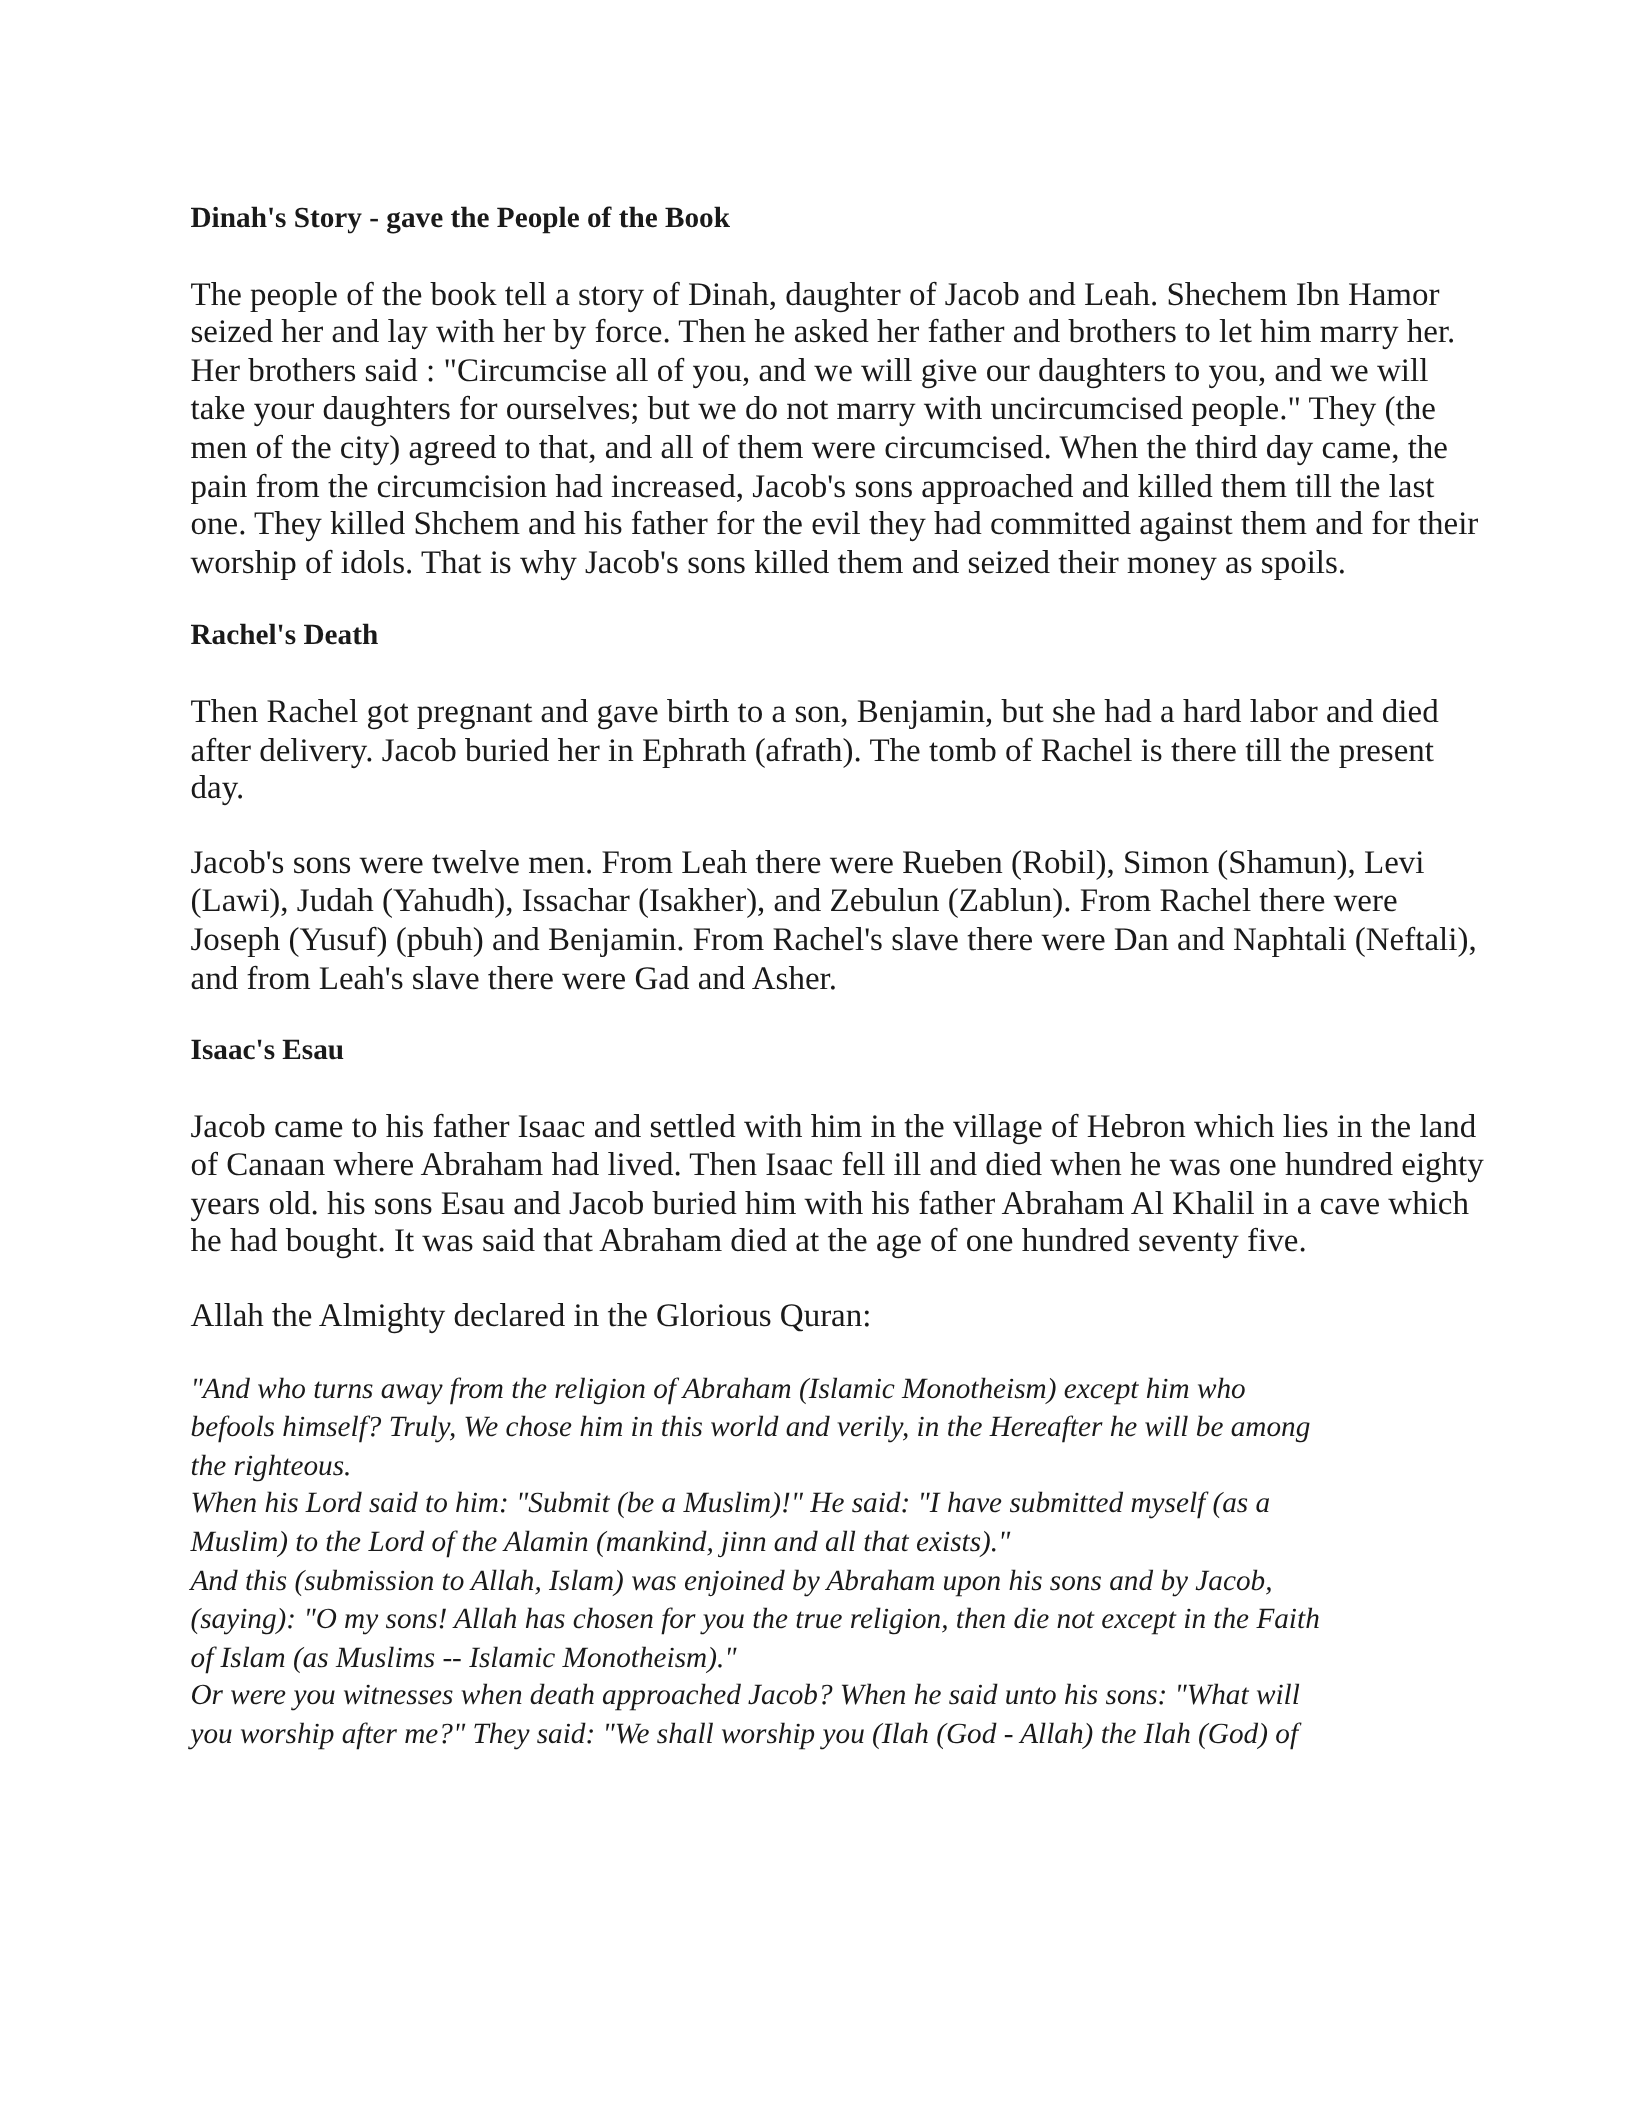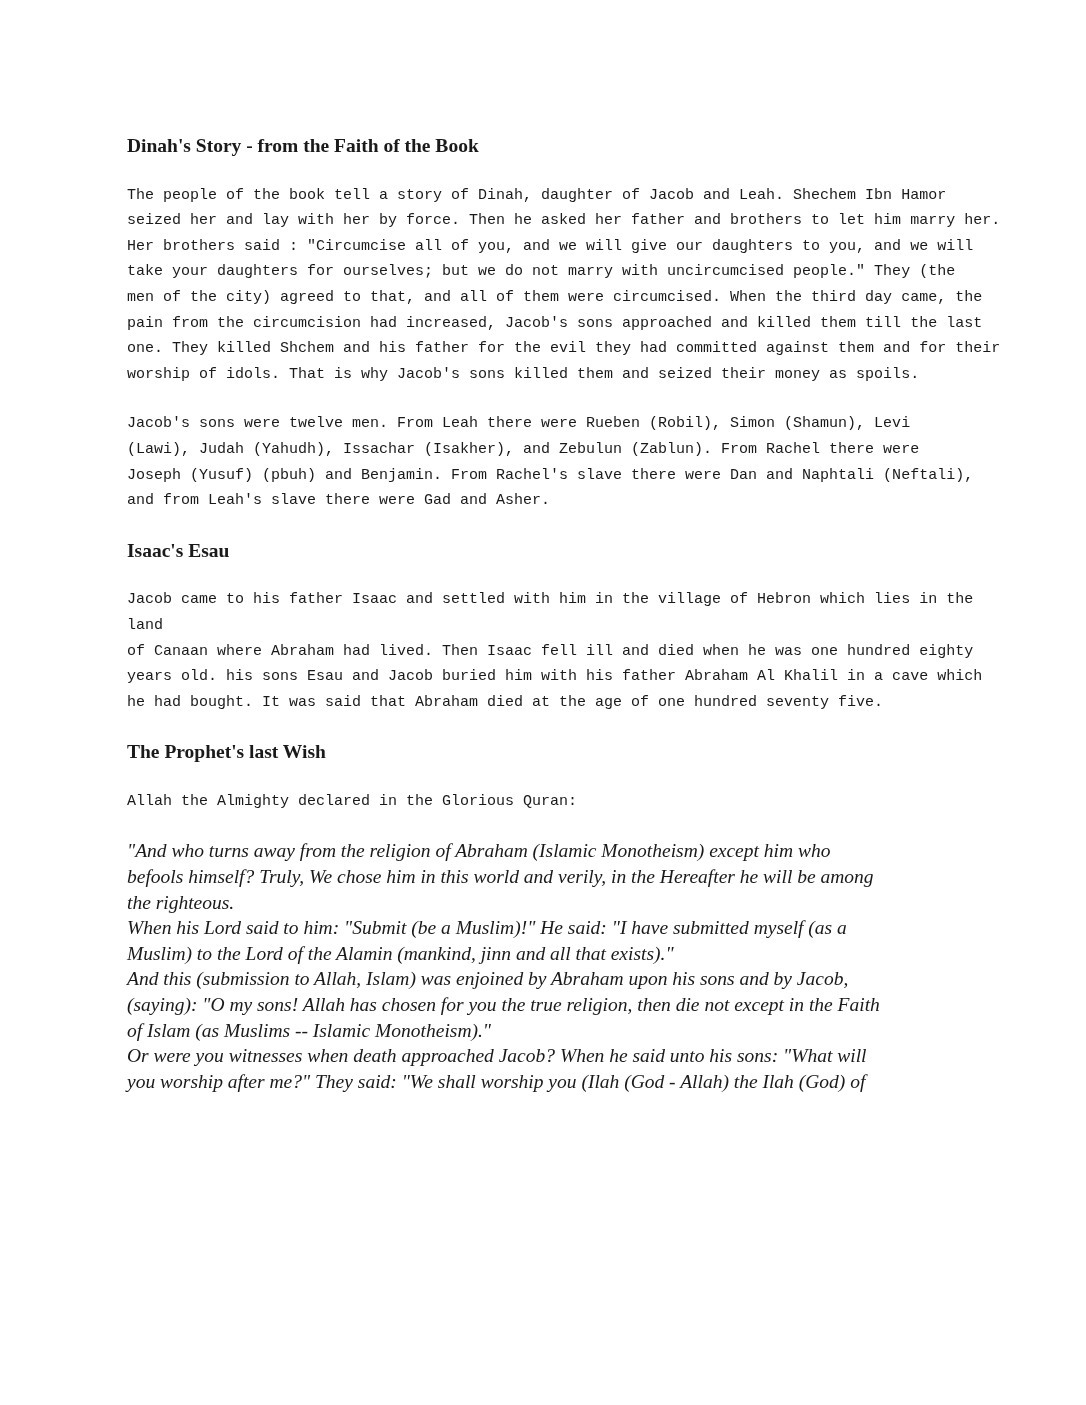--- a/index.html
+++ b/index.html
@@ -22,70 +22,74 @@
   }
   .section { margin: 0; }
   .section-heading {
     font-size: 19.5px;
     font-weight: bold;
     line-height: 25.6px;
     margin: 0 0 24px 0;
     white-space: pre-line;
   }
   .section-body {
-    font-size: 15px;
+    font-size: 22px;
     font-weight: normal;
     line-height: 25.6px;
     margin: 0 0 24px 0;
     white-space: pre-line;
-    font-family: Liberation Mono, monospace;
   }
   .quote-block {
     font-size: 19.5px;
     font-style: italic;
     line-height: 25.6px;
     margin: 0;
     white-space: pre-line;
   }
 </style>
 </head>
 <body>
 
 <div class="page">
 
   <div class="section">
-    <h2 class="section-heading">Dinah's Story - from the Faith of the Book</h2>
+    <h2 class="section-heading">Dinah's Story - gave the People of the Book</h2>
     <p class="section-body">The people of the book tell a story of Dinah, daughter of Jacob and Leah. Shechem Ibn Hamor
 seized her and lay with her by force. Then he asked her father and brothers to let him marry her.
 Her brothers said : "Circumcise all of you, and we will give our daughters to you, and we will
 take your daughters for ourselves; but we do not marry with uncircumcised people." They (the
 men of the city) agreed to that, and all of them were circumcised. When the third day came, the
 pain from the circumcision had increased, Jacob's sons approached and killed them till the last
 one. They killed Shchem and his father for the evil they had committed against them and for their
 worship of idols. That is why Jacob's sons killed them and seized their money as spoils.</p>
   </div>
 
+  <div class="section">
+    <h2 class="section-heading">Rachel's Death</h2>
+    <p class="section-body">Then Rachel got pregnant and gave birth to a son, Benjamin, but she had a hard labor and died
+after delivery. Jacob buried her in Ephrath (afrath). The tomb of Rachel is there till the present
+day.</p>
+  </div>
 
   <div class="section">
     <p class="section-body">Jacob's sons were twelve men. From Leah there were Rueben (Robil), Simon (Shamun), Levi
 (Lawi), Judah (Yahudh), Issachar (Isakher), and Zebulun (Zablun). From Rachel there were
 Joseph (Yusuf) (pbuh) and Benjamin. From Rachel's slave there were Dan and Naphtali (Neftali),
 and from Leah's slave there were Gad and Asher.</p>
   </div>
 
   <div class="section">
     <h2 class="section-heading">Isaac's Esau</h2>
     <p class="section-body">Jacob came to his father Isaac and settled with him in the village of Hebron which lies in the land
 of Canaan where Abraham had lived. Then Isaac fell ill and died when he was one hundred eighty
 years old. his sons Esau and Jacob buried him with his father Abraham Al Khalil in a cave which
 he had bought. It was said that Abraham died at the age of one hundred seventy five.</p>
   </div>
 
   <div class="section">
-    <h2 class="section-heading">The Prophet's last Wish</h2>
     <p class="section-body">Allah the Almighty declared in the Glorious Quran:</p>
     <p class="quote-block">"And who turns away from the religion of Abraham (Islamic Monotheism) except him who
 befools himself? Truly, We chose him in this world and verily, in the Hereafter he will be among
 the righteous.
 When his Lord said to him: "Submit (be a Muslim)!" He said: "I have submitted myself (as a
 Muslim) to the Lord of the Alamin (mankind, jinn and all that exists)."
 And this (submission to Allah, Islam) was enjoined by Abraham upon his sons and by Jacob,
 (saying): "O my sons! Allah has chosen for you the true religion, then die not except in the Faith
 of Islam (as Muslims -- Islamic Monotheism)."
 Or were you witnesses when death approached Jacob? When he said unto his sons: "What will

